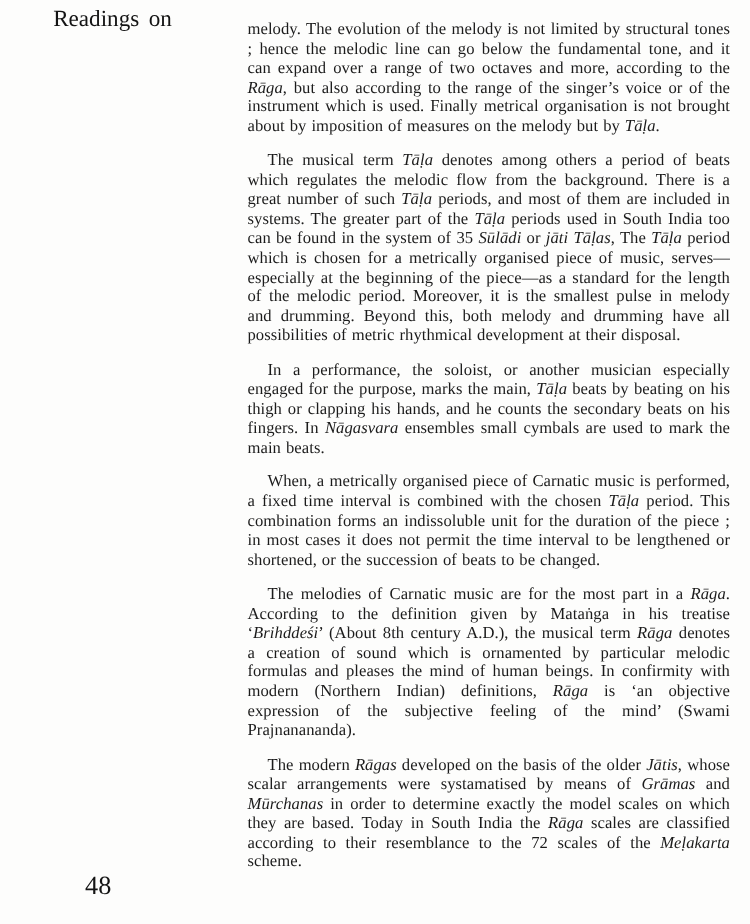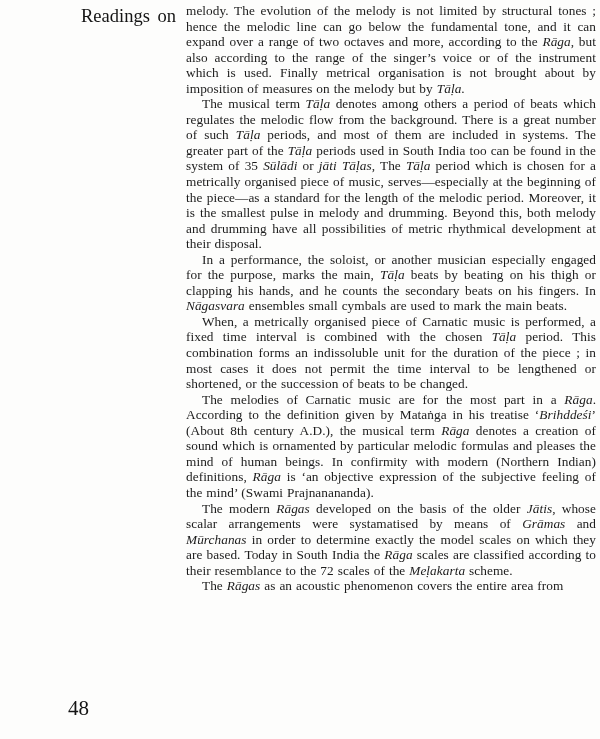--- a/index.html
+++ b/index.html
@@ -13,41 +13,41 @@
     position: relative;
     overflow: hidden;
     font-family: "Liberation Serif", "DejaVu Serif", serif;
     color: #1b1b1b;
   }
   .title-block {
     position: absolute;
     left: 4px;
     top: 5px;
     width: 172px;
-    text-align: right;
+    text-align: center;
     font-size: 18.5px;
     line-height: 23.5px;
     color: #141414;
     word-spacing: 3px;
   }
   .page-number {
     position: absolute;
     left: 68px;
     top: 696px;
     font-size: 21px;
     color: #141414;
   }
   .text-column {
     position: absolute;
     left: 186px;
     top: 3px;
     width: 410px;
   }
   .para {
-    margin: 0;
+    margin: 12px;
     text-align: justify;
     font-size: 13.3px;
     line-height: 15.55px;
     letter-spacing: 0.05px;
     word-spacing: 0.6px;
     color: #1b1b1b;
   }
   .para.indent {
     text-indent: 16px;
   }
@@ -62,16 +62,15 @@
   <div>Readings on</div>
 </div>
 
 <div class="text-column">
     <p class="para"><span>melody.  The evolution of the melody is not limited  by structural tones ; hence the melodic line can go below the fundamental tone, and it can expand over a range of two octaves and more, according to the </span><i>Rāga</i><span>, but also according to the range of the singer’s  voice or of the instrument which is used.  Finally metrical organisation is not brought about by imposition of  measures  on the  melody but by </span><i>Tāḷa</i><span>.</span></p>
     <p class="para indent"><span>The musical term </span><i>Tāḷa</i><span> denotes among others a period  of  beats which regulates the melodic flow from the background.  There is a great number of such </span><i>Tāḷa</i><span> periods, and most of them are included in systems.  The greater part of the </span><i>Tāḷa</i><span>  periods  used  in South India too can be found in the system of 35 </span><i>Sūlādi</i><span>  or  </span><i>jāti Tāḷas</i><span>, The </span><i>Tāḷa</i><span> period which is chosen for a metrically organised piece of music,  serves—especially  at  the  beginning  of  the  piece—as  a standard for the length of the melodic period.  Moreover, it  is the smallest pulse in melody and drumming.  Beyond this, both melody and drumming have all possibilities of metric rhythmical  development at their disposal.</span></p>
     <p class="para indent"><span>In a performance, the soloist,  or  another  musician  especially engaged for the purpose, marks the main, </span><i>Tāḷa</i><span> beats by beating on his thigh or clapping his hands, and he counts the secondary beats on his fingers. In </span><i>Nāgasvara</i><span> ensembles  small  cymbals are used to mark the main beats.</span></p>
     <p class="para indent"><span>When, a metrically organised piece of Carnatic music  is  performed, a fixed time interval is combined with the chosen </span><i>Tāḷa</i><span> period. This combination forms an indissoluble unit for the duration of the piece ; in most cases  it  does  not  permit  the time interval to be lengthened or shortened, or the succession of beats to be changed.</span></p>
     <p class="para indent"><span>The melodies of Carnatic music are for the most part in a </span><i>Rāga</i><span>. According to the definition given by Mataṅga  in his treatise ‘</span><i>Brihddeśi</i><span>’ (About 8th century A.D.), the musical term </span><i>Rāga</i><span> denotes a creation of sound which is ornamented by  particular  melodic  formulas and pleases the mind of human beings.  In  confirmity  with modern (Northern Indian) definitions, </span><i>Rāga</i><span> is ‘an objective expression of the subjective feeling of the mind’ (Swami Prajnanananda).</span></p>
     <p class="para indent"><span>The modern </span><i>Rāgas</i><span> developed on  the basis of  the  older  </span><i>Jātis</i><span>, whose scalar arrangements were systamatised by means of </span><i>Grāmas</i><span> and </span><i>Mūrchanas</i><span> in order to determine exactly the  model  scales  on which they are based.  Today in  South  India  the </span><i>Rāga</i><span> scales are classified according to their  resemblance  to  the  72 scales of the </span><i>Meḷakarta</i><span> scheme.</span></p>
-    <p class="para indent"><span>The </span><i>Rāgas</i><span> as an acoustic phenomenon covers the entire area from</span></p>
   </div>
 
 <div class="page-number">48</div>
 
 </body></html>

